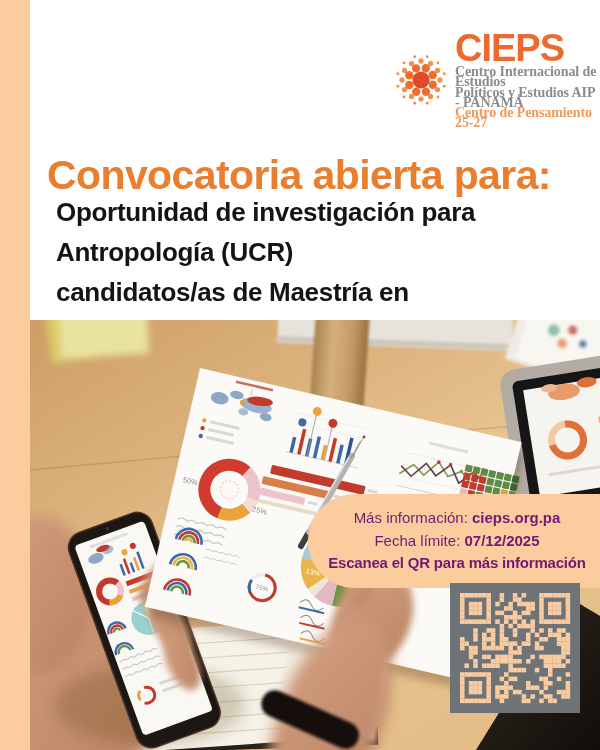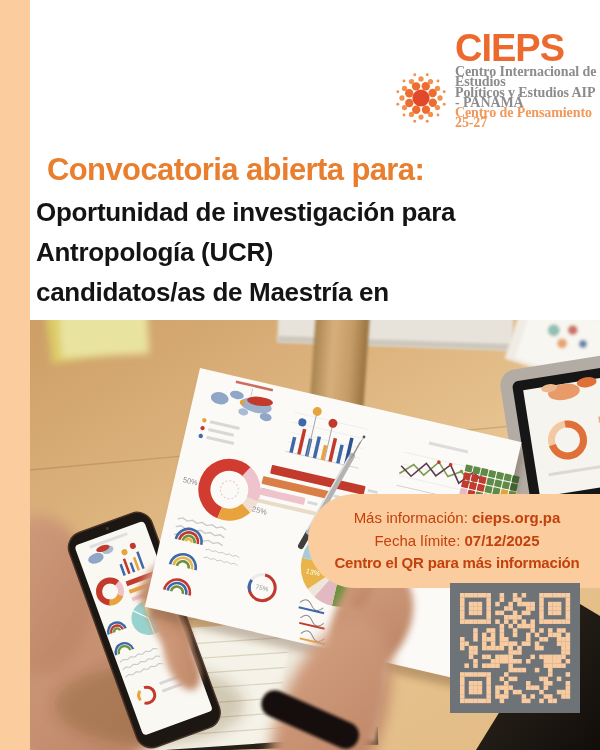--- a/index.html
+++ b/index.html
@@ -2,39 +2,39 @@
 <html><head>
 <meta charset="utf-8">
 <style>
   html,body{margin:0;padding:0;background:#ffffff;}
   .poster{
     position:relative;width:600px;height:750px;overflow:hidden;background:#ffffff;
     font-family:"Liberation Sans",sans-serif;
   }
   .left-strip{position:absolute;left:0;top:0;width:30px;height:750px;background:#FBCD9E;}
   
-  .logo{position:absolute;left:392px;top:32px;display:flex;align-items:flex-end;gap:5px;}
+  .logo{position:absolute;left:392px;top:32px;display:flex;align-items:center;gap:5px;}
   .burst{width:58px;height:60px;flex:0 0 auto;}
   .logo-text{display:flex;flex-direction:column;}
   .wordmark{font-size:38px;font-weight:bold;color:#ED6A2E;letter-spacing:-1px;line-height:32px;}
   .tag{font-size:14px;font-weight:bold;color:#8C8C8E;line-height:10px;letter-spacing:-0.1px;margin-top:0.5px;font-family:Liberation Serif, serif;}
   .tag.first{margin-top:3px;}
   .tag.orange{color:#F0995A;}
   
-  .kicker{position:absolute;left:47px;top:152px;font-size:31px;font-weight:bold;color:#E87E2E;letter-spacing:-0.6px;}
-  .title{position:absolute;left:36px;top:192px;color:#141414;font-weight:bold;font-size:26px;letter-spacing:-0.3px;line-height:40px;}
+  .kicker{position:absolute;left:47px;top:152px;font-size:41px;font-weight:bold;color:#E87E2E;letter-spacing:-0.6px;}
+  .title{position:absolute;left:56px;top:192px;color:#141414;font-weight:bold;font-size:26px;letter-spacing:-0.3px;line-height:40px;}
   
   .photo{position:absolute;left:30px;top:320px;width:570px;height:430px;overflow:hidden;z-index:1;}
   .photo svg{display:block;font-family:"Liberation Sans",sans-serif;}
   
   .info-pill{
     position:absolute;left:308px;top:494px;width:292px;height:94px;z-index:5;
     background:#FBCD9E;border-radius:47px 0 0 47px;
     display:flex;flex-direction:column;justify-content:center;align-items:center;
-    color:#c2410c;padding-left:6px;box-sizing:border-box;
+    color:#701a75;padding-left:6px;box-sizing:border-box;
   }
   .pill-line{font-size:15px;line-height:22.5px;white-space:nowrap;}
   .pill-line b{font-weight:bold;}
   .pill-line.bold{font-weight:bold;letter-spacing:-0.2px;}
   
   .qr{position:absolute;left:450px;top:583px;width:130px;height:130px;z-index:6;}
 </style>
 </head>
 <body>
 
@@ -464,21 +464,21 @@
       <ellipse cx="300" cy="402" rx="52" ry="108" fill="url(#skin)" transform="rotate(20 300 402)" filter="url(#softer)"></ellipse>
       <rect x="228" y="386" width="104" height="27" rx="13" fill="#17110C" transform="rotate(24 280 400)" filter="url(#blur2)"></rect>
 
       <polygon points="540,278 570,296 570,430 446,430" fill="url(#darkcorner)"></polygon>
     </svg>
   </div>
 
   <div class="info-pill">
     <div class="pill-line"><span>Más información: </span><b>cieps.org.pa</b></div>
     <div class="pill-line"><span>Fecha límite: </span><b>07/12/2025</b></div>
-    <div class="pill-line bold">Centro el QR para más información</div>
+    <div class="pill-line bold">Escanea el QR para más información</div>
   </div>
 
   <div class="qr">
     <svg id="qrsvg" width="130" height="130" viewBox="0 0 130 130">
         <rect x="0" y="0" width="130" height="130" fill="#6E7378"></rect>
         <rect x="10" y="10" width="4.550000000000001" height="4.550000000000001" fill="#F8CBA0"></rect>
         <rect x="14.4" y="10" width="4.550000000000001" height="4.550000000000001" fill="#F8CBA0"></rect>
         <rect x="18.8" y="10" width="4.550000000000001" height="4.550000000000001" fill="#F8CBA0"></rect>
         <rect x="23.200000000000003" y="10" width="4.550000000000001" height="4.550000000000001" fill="#F8CBA0"></rect>
         <rect x="27.6" y="10" width="4.550000000000001" height="4.550000000000001" fill="#F8CBA0"></rect>

